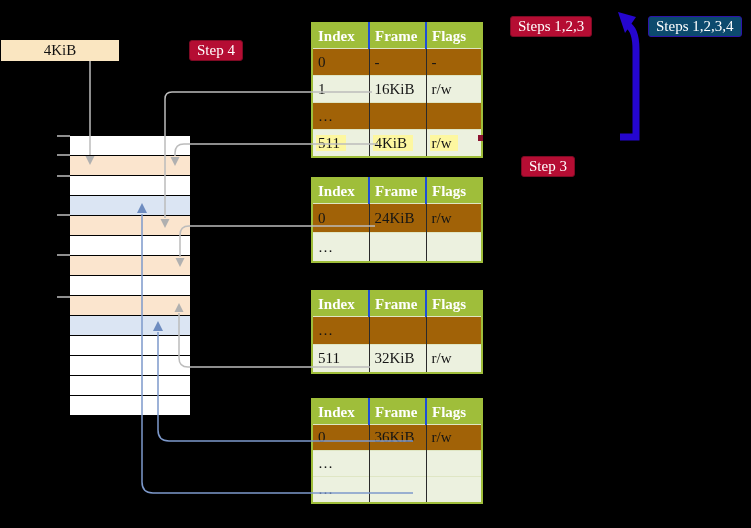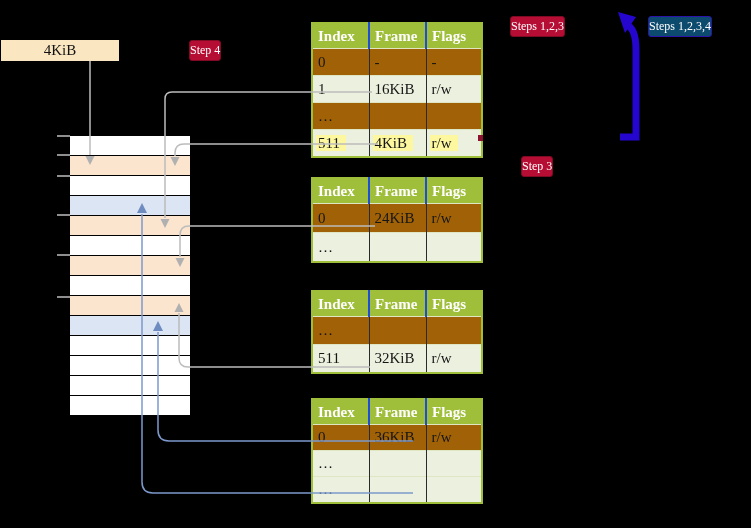--- a/index.html
+++ b/index.html
@@ -5,22 +5,22 @@
   html,body{margin:0;padding:0;}
   body{
     width:751px;height:528px;position:relative;overflow:hidden;
     background:#000;font-family:"Liberation Serif", serif;
   }
   .framelabel{
     position:absolute;left:1px;top:40px;width:118px;height:21px;
     background:#fae6c1;color:#111;text-align:center;line-height:21px;font-size:15px;
   }
   .badge{
-    position:absolute;height:19px;line-height:19px;padding:0 0;
-    font-size:12px;color:#fff;border-radius:3px;white-space:nowrap;
+    position:absolute;height:19px;line-height:19px;padding:0 7px;
+    font-size:15px;color:#fff;border-radius:3px;white-space:nowrap;
   }
   .badge.red{background:#b50d33;border:1px solid #7e0a24;}
   .badge.blue{background:#0c4a6e;border:1px solid #2d14a8;}
   #step0{left:189px;top:40px;}
   #steps123{left:510px;top:16px;}
   #steps1234{left:648px;top:16px;}
   #step4{left:521px;top:156px;}
 
   .memstack{position:absolute;left:70px;top:135px;width:120px;border-top:1px solid #000;}
   .mrow{height:19px;border-bottom:1px solid #000;}

